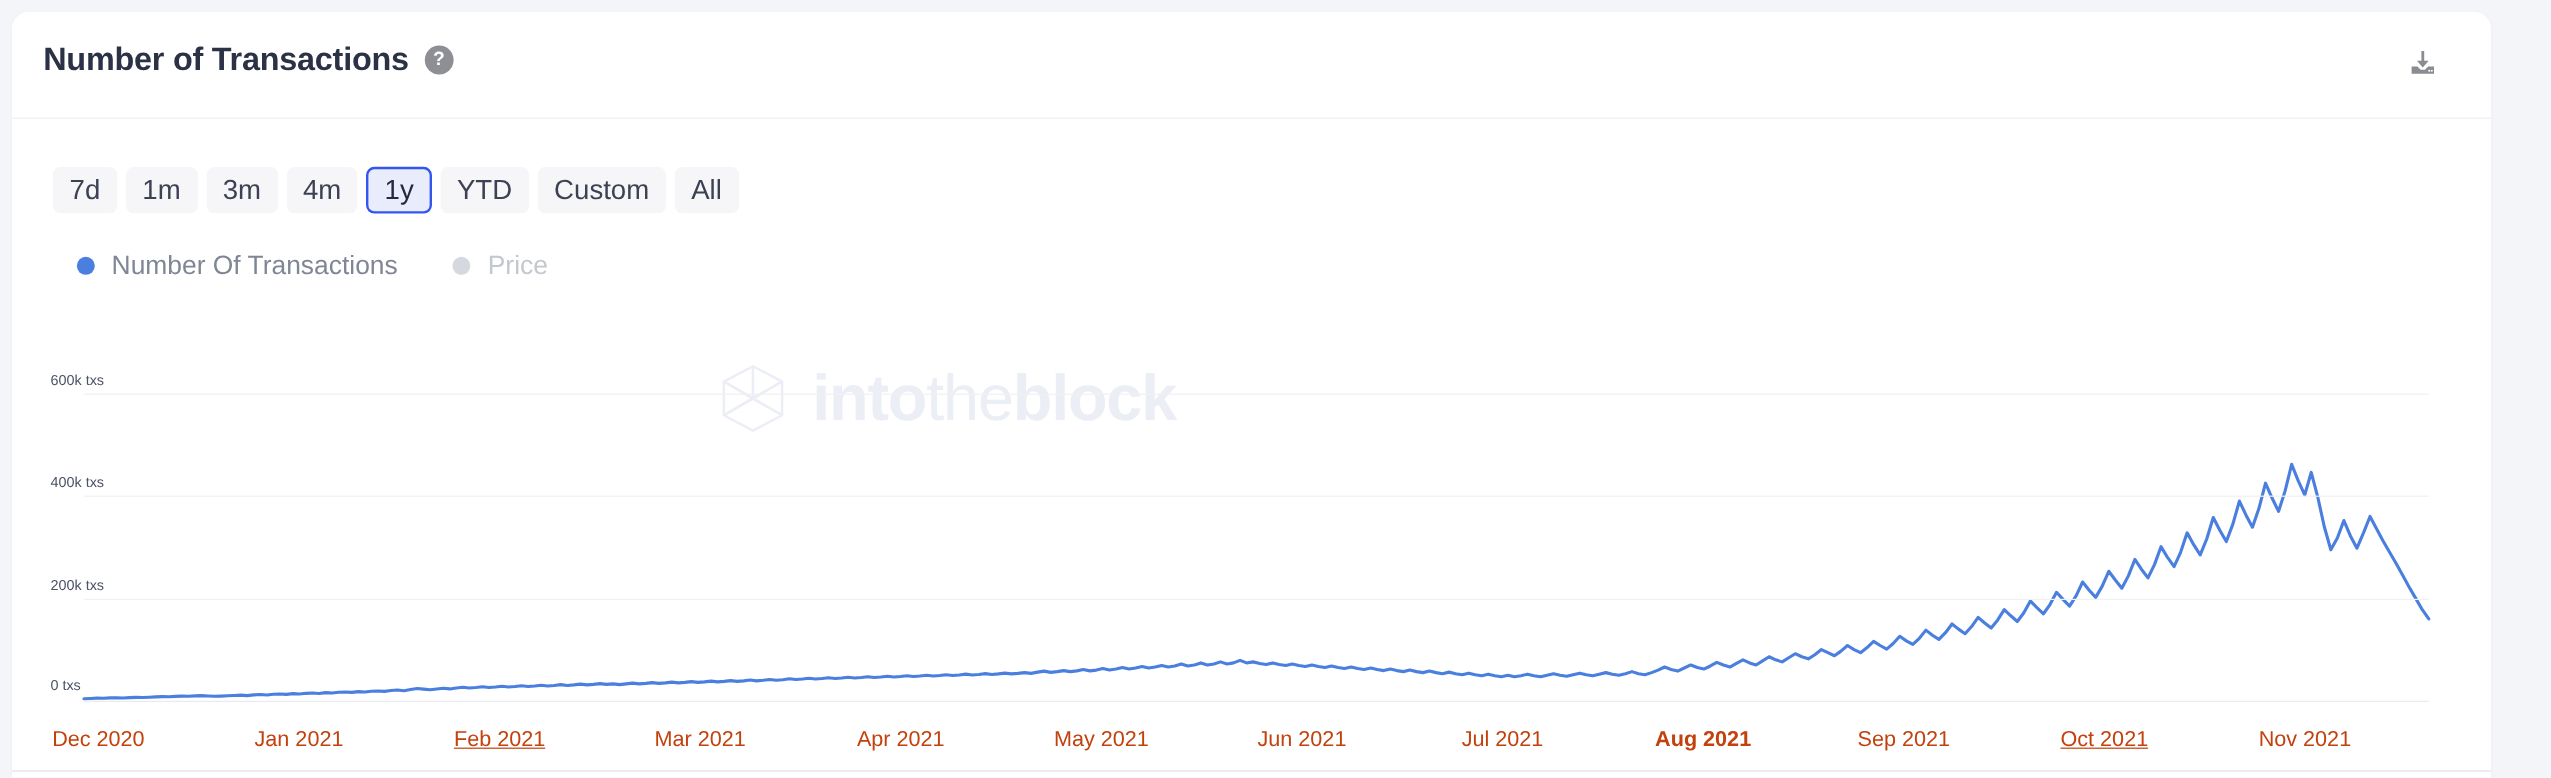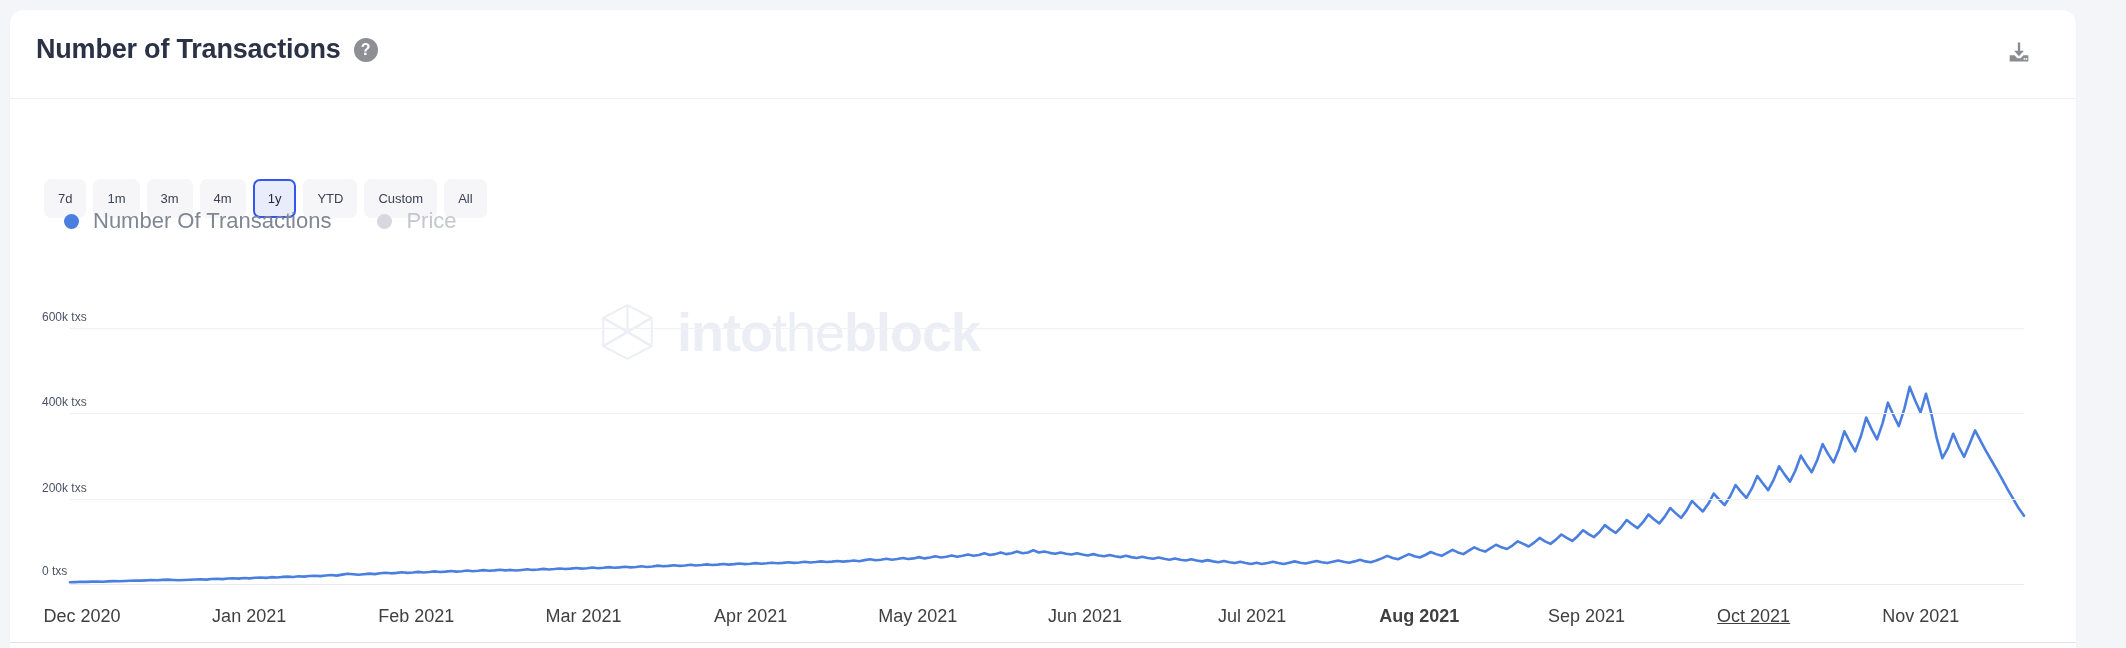--- a/index.html
+++ b/index.html
@@ -99,29 +99,28 @@
   }
 
   .range-btn {
     height: 39px;
     min-width: 39px;
     padding: 0 13px;
     box-sizing: border-box;
     background: #f6f6f8;
     border: 1px solid transparent;
     border-radius: 7px;
-    font-size: 13px;
+    font-size: 23px;
     color: #3c4254;
     font-family: "Liberation Sans", sans-serif;
     display: flex;
     align-items: center;
     justify-content: center;
     cursor: pointer;
     white-space: nowrap;
-    margin-top: 40px;
   }
 
   .range-btn.selected {
     background: #e8ecfb;
     border: 2px solid #3355f0;
     color: #222a3f;
   }
 
   
   .legend-row {
@@ -193,21 +192,21 @@
     position: absolute;
     left: 0;
     top: 596px;
     width: 2066px;
     height: 30px;
   }
 
   .xlabel {
     position: absolute;
     font-size: 18px;
-    color: #404040;
+    color: #c2410c;
     white-space: nowrap;
     transform: translateX(-50%);
   }
 
   
   .watermark {
     position: absolute;
     left: 590px;
     top: 276px;
     width: 380px;
@@ -312,21 +311,21 @@
           <div class="baseline" style="top: 304px;"></div>
         </div>
       <svg id="series-svg" width="2066" height="330" viewBox="0 0 2066 330" preserveAspectRatio="none">
           <polyline points="60.00,302.29 65.44,302.08 70.89,301.78 76.33,301.87 81.77,301.61 87.21,301.44 92.66,301.70 98.10,301.35 103.54,301.10 108.99,301.27 114.43,301.01 119.87,300.76 125.31,300.50 130.76,300.67 136.20,300.33 141.64,300.07 147.09,300.25 152.53,299.90 157.97,299.65 163.42,299.99 168.86,300.25 174.30,300.07 179.74,299.82 185.19,299.56 190.63,299.31 196.07,299.65 201.52,299.05 206.96,298.79 212.40,299.14 217.84,298.54 223.29,298.28 228.73,298.62 234.17,298.03 239.62,298.37 245.06,297.77 250.50,297.51 255.94,297.86 261.39,297.17 266.83,297.51 272.27,296.92 277.72,296.66 283.16,297.00 288.60,296.32 294.04,296.66 299.49,296.06 304.93,295.81 310.37,296.15 315.82,295.47 321.26,295.04 326.70,295.64 332.14,294.61 337.59,293.76 343.03,294.27 348.47,294.78 353.92,294.19 359.36,293.59 364.80,294.10 370.25,293.33 375.69,292.69 381.13,293.33 386.57,292.91 392.02,292.27 397.46,292.91 402.90,292.48 408.35,291.84 413.79,292.48 419.23,292.05 424.67,291.41 430.12,292.05 435.56,291.63 441.00,290.99 446.45,291.63 451.89,291.20 457.33,290.56 462.77,291.20 468.22,290.77 473.66,290.13 479.10,290.77 484.55,290.35 489.99,289.71 495.43,290.35 500.87,289.92 506.32,290.56 511.76,289.92 517.20,289.28 522.65,289.92 528.09,289.49 533.53,288.85 538.97,289.49 544.42,289.07 549.86,288.43 555.30,289.07 560.75,288.64 566.19,288.00 571.63,288.64 577.08,288.21 582.52,287.57 587.96,288.21 593.40,287.79 598.85,287.15 604.29,287.79 609.73,287.36 615.18,286.72 620.62,287.36 626.06,286.93 631.50,286.29 636.95,286.93 642.39,286.51 647.83,285.65 653.28,286.29 658.72,285.87 664.16,285.23 669.60,285.87 675.05,285.44 680.49,284.80 685.93,285.44 691.38,285.01 696.82,284.37 702.26,285.01 707.70,284.59 713.15,283.95 718.59,284.59 724.03,284.16 729.48,283.52 734.92,284.16 740.36,283.73 745.81,283.09 751.25,283.73 756.69,283.31 762.13,282.67 767.58,283.31 773.02,282.88 778.46,282.24 783.91,282.88 789.35,282.45 794.79,281.81 800.23,282.45 805.68,282.03 811.12,281.39 816.56,282.03 822.01,281.60 827.45,280.96 832.89,281.60 838.33,281.17 843.78,280.53 849.22,281.17 854.66,280.11 860.11,279.25 865.55,280.32 870.99,279.68 876.43,278.83 881.88,279.68 887.32,279.04 892.76,277.97 898.21,279.04 903.65,278.40 909.09,277.12 914.53,278.40 919.98,277.55 925.42,276.27 930.86,277.55 936.31,276.69 941.75,275.41 947.19,276.69 952.64,275.84 958.08,274.56 963.52,275.84 968.96,274.99 974.41,273.28 979.85,274.99 985.29,274.13 990.74,272.43 996.18,274.13 1001.62,273.28 1007.06,271.57 1012.51,273.28 1017.95,272.43 1023.39,270.29 1028.84,272.43 1034.28,271.57 1039.72,272.85 1045.16,273.71 1050.61,272.43 1056.05,273.71 1061.49,274.56 1066.94,273.28 1072.38,274.56 1077.82,275.41 1083.26,274.13 1088.71,275.41 1094.15,276.27 1099.59,274.99 1105.04,276.27 1110.48,277.12 1115.92,275.84 1121.36,277.12 1126.81,277.97 1132.25,276.69 1137.69,277.97 1143.14,278.83 1148.58,277.55 1154.02,278.83 1159.47,279.68 1164.91,278.40 1170.35,279.68 1175.79,280.53 1181.24,279.25 1186.68,280.53 1192.12,281.39 1197.57,280.11 1203.01,281.39 1208.45,282.24 1213.89,280.96 1219.34,282.24 1224.78,283.09 1230.22,281.81 1235.67,283.09 1241.11,283.95 1246.55,282.67 1251.99,283.95 1257.44,283.09 1262.88,281.81 1268.32,283.09 1273.77,283.95 1279.21,282.67 1284.65,281.39 1290.09,282.67 1295.54,283.52 1300.98,282.24 1306.42,280.96 1311.87,282.24 1317.31,283.09 1322.75,281.81 1328.19,280.53 1333.64,281.81 1339.08,282.67 1344.52,281.39 1349.97,279.68 1355.41,281.39 1360.85,282.24 1366.30,280.53 1371.74,278.40 1377.18,275.84 1382.62,277.97 1388.07,279.25 1393.51,276.69 1398.95,274.13 1404.40,276.27 1409.84,277.55 1415.28,274.99 1420.72,272.00 1426.17,274.13 1431.61,275.84 1437.05,272.85 1442.50,269.87 1447.94,272.43 1453.38,274.13 1458.82,270.72 1464.27,267.31 1469.71,269.87 1475.15,271.57 1480.60,268.16 1486.04,264.75 1491.48,267.31 1496.92,269.01 1502.37,265.60 1507.81,261.33 1513.25,263.89 1518.70,266.45 1524.14,262.61 1529.58,257.92 1535.03,261.33 1540.47,263.89 1545.91,259.63 1551.35,254.51 1556.80,257.92 1562.24,260.91 1567.68,256.21 1573.13,250.24 1578.57,254.08 1584.01,257.07 1589.45,251.95 1594.90,245.12 1600.34,249.39 1605.78,252.80 1611.23,247.25 1616.67,240.00 1622.11,244.27 1627.55,248.11 1633.00,242.13 1638.44,234.45 1643.88,239.15 1649.33,243.41 1654.77,236.59 1660.21,228.05 1665.65,233.17 1671.10,237.87 1676.54,230.61 1681.98,220.80 1687.43,226.35 1692.87,231.47 1698.31,223.79 1703.75,213.55 1709.20,219.52 1714.64,225.07 1720.08,216.53 1725.53,205.01 1730.97,211.84 1736.41,217.81 1741.86,208.43 1747.30,196.05 1752.74,203.31 1758.18,210.13 1763.63,199.89 1769.07,186.24 1774.51,194.35 1779.96,201.60 1785.40,190.51 1790.84,175.57 1796.28,184.53 1801.73,192.21 1807.17,180.27 1812.61,164.05 1818.06,173.87 1823.50,182.40 1828.94,169.17 1834.38,151.25 1839.83,161.92 1845.27,171.31 1850.71,156.80 1856.16,137.60 1861.60,149.12 1867.04,159.36 1872.48,143.57 1877.93,122.67 1883.37,135.04 1888.81,146.13 1894.26,129.07 1899.70,106.88 1905.14,120.53 1910.58,132.48 1916.03,113.71 1921.47,134.19 1926.91,158.93 1932.36,178.13 1937.80,168.32 1943.24,153.81 1948.69,166.61 1954.13,176.85 1959.57,164.05 1965.01,150.40 1970.46,160.64 1975.90,170.88 1981.34,180.27 1986.79,189.65 1992.23,199.47 1997.67,209.28 2003.11,218.67 2008.56,228.05 2014.00,235.73" fill="none" stroke="#4a7fe0" stroke-width="2.6" stroke-linejoin="round" stroke-linecap="round" vector-effect="non-scaling-stroke"></polyline>
         </svg>
     </div>
 
     <div class="xlabels" id="xaxis">
         <div class="xlabel" style="left: 72px;">Dec 2020</div>
         <div class="xlabel" style="left: 239.162px;">Jan 2021</div>
-        <div class="xlabel" style="left: 406.323px;">Feb 2021</div>
+        <div class="xlabel" style="left: 406.323px; text-decoration: underline;">Feb 2021</div>
         <div class="xlabel" style="left: 573.485px;">Mar 2021</div>
         <div class="xlabel" style="left: 740.646px;">Apr 2021</div>
         <div class="xlabel" style="left: 907.808px;">May 2021</div>
         <div class="xlabel" style="left: 1074.97px;">Jun 2021</div>
         <div class="xlabel" style="left: 1242.13px;">Jul 2021</div>
         <div class="xlabel" style="left: 1409.29px; font-weight: bold;">Aug 2021</div>
         <div class="xlabel" style="left: 1576.45px;">Sep 2021</div>
         <div class="xlabel" style="left: 1743.62px; text-decoration: underline;">Oct 2021</div>
         <div class="xlabel" style="left: 1910.78px;">Nov 2021</div>
       </div>

